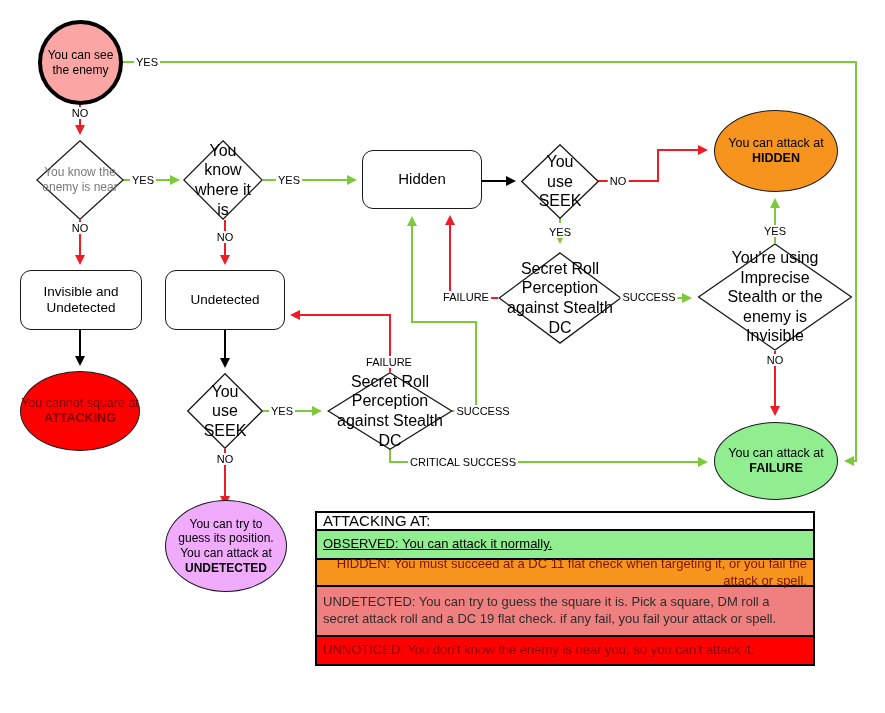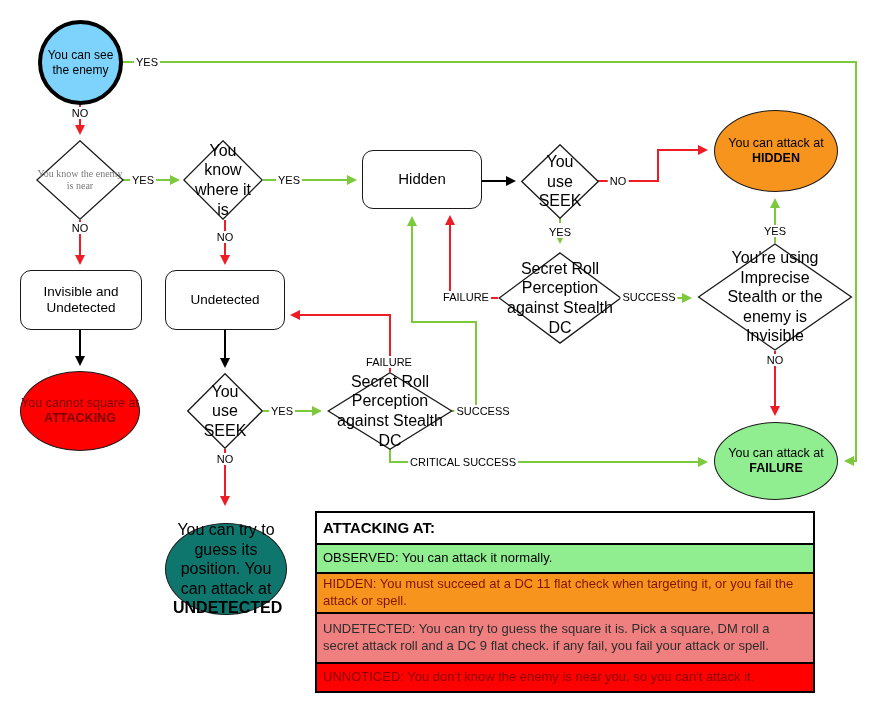--- a/index.html
+++ b/index.html
@@ -5,42 +5,42 @@
   html,body{margin:0;padding:0;background:#fff;}
   #canvas{
     position:relative;width:885px;height:713px;background:#fff;overflow:hidden;
     font-family:"Liberation Sans",sans-serif;color:#000;
   }
   #wires{position:absolute;left:0;top:0;pointer-events:none;}
   .node{position:absolute;display:flex;align-items:center;justify-content:center;
         text-align:center;box-sizing:border-box;}
   .node-text{position:relative;z-index:2;line-height:1.22;}
   .node-text b{display:block;font-weight:bold;}
-  .circle-node{border:4px solid #000;border-radius:50%;font-size:12px;background:#7dd3fc;}
+  .circle-node{border:4px solid #000;border-radius:50%;font-size:12px;background:#fca5a5;}
   .rect-node{border:1.6px solid #1a1a1a;border-radius:11px;background:#fff;font-size:13.5px;}
   .rect-node.big{font-size:15px;}
   .oval-node{border:1.6px solid #1a1a1a;border-radius:50%;font-size:12.5px;}
   .diamond{background:transparent;}
   .diamond svg{position:absolute;left:0;top:0;width:100%;height:100%;z-index:1;}
   .diamond polygon{fill:#fff;stroke:#1a1a1a;stroke-width:1.3;}
   .d-text{font-size:16px;}
-  .d-text.small{font-size:10px;color:#7a7a7a;font-family:Liberation Serif, serif;}
+  .d-text.small{font-size:12px;color:#7a7a7a;}
   .edge-label{
     position:absolute;transform:translate(-50%,-50%);background:#fff;
     font-size:11px;padding:0 2px;white-space:nowrap;z-index:3;color:#000;
   }
   
   #legend{position:absolute;left:315px;top:511px;width:500px;border:2px solid #000;
           box-sizing:border-box;background:#fff;}
   .legend-row{box-sizing:border-box;display:flex;align-items:center;
               padding:2px 6px;font-size:13px;line-height:1.3;}
   .legend-row + .legend-row{border-top:2px solid #000;}
-  .legend-header{height:30px;font-size:15px;font-weight:bold;background:#fff;color:#000;}
-  .row-observed{height:29px;background:#90EE90;color:#000;}
-  .row-hidden{height:40px;background:#F7941E;color:#7F1400;}
+  .legend-header{height:16px;font-size:15px;font-weight:normal;background:#fff;color:#000;}
+  .row-observed{height:29px;background:#90EE90;color:#000;text-decoration:underline;}
+  .row-hidden{height:27px;background:#F7941E;color:#7F1400;text-align:right;}
   .row-undetected{height:50px;background:#F08080;color:#2d2d2d;}
   .row-unnoticed{height:29px;background:#FF0000;color:#8B0000;}
 </style>
 </head>
 <body>
 
 <div id="canvas">
 
   <svg id="wires" width="885" height="713" viewBox="0 0 885 713">
     <defs>
@@ -153,21 +153,21 @@
     <div class="node-text d-text" style="width:52px">You use SEEK</div>
   </div>
 
   <div class="node diamond" style="left:327px;top:372px;width:126px;height:78px">
     <svg viewBox="0 0 100 100" preserveAspectRatio="none">
         <polygon points="50,1 99,50 50,99 1,50" vector-effect="non-scaling-stroke"></polygon>
       </svg>
     <div class="node-text d-text" style="width:114px">Secret Roll Perception against Stealth DC</div>
   </div>
 
-  <div class="node oval-node" style="left:165px;top:523px;width:122px;height:92px;background:#0f766e;font-size:16px">
+  <div class="node oval-node" style="left:165px;top:500px;width:122px;height:92px;background:#f0abfc;font-size:12px">
     <div class="node-text" style="width:106px">
       <span>You can try to guess its position. You can attack at</span>
       <b>UNDETECTED</b>
     </div>
   </div>
 
   <div class="node oval-node" style="left:714px;top:422px;width:124px;height:78px;background:#90EE90">
     <div class="node-text">
       <span>You can attack at</span>
       <b>FAILURE</b>
@@ -189,17 +189,17 @@
   <span class="edge-label" style="left:282px;top:411px">YES</span>
   <span class="edge-label" style="left:225px;top:459px">NO</span>
   <span class="edge-label" style="left:389px;top:362px">FAILURE</span>
   <span class="edge-label" style="left:483px;top:411px">SUCCESS</span>
   <span class="edge-label" style="left:463px;top:462px">CRITICAL SUCCESS</span>
 
   <div id="legend">
     <div class="legend-row legend-header">ATTACKING AT:</div>
     <div class="legend-row row-observed">OBSERVED: You can attack it normally.</div>
     <div class="legend-row row-hidden">HIDDEN: You must succeed at a DC 11 flat check when targeting it, or you fail the attack or spell.</div>
-    <div class="legend-row row-undetected">UNDETECTED: You can try to guess the square it is. Pick a square, DM roll a secret attack roll and a DC 9 flat check. if any fail, you fail your attack or spell.</div>
+    <div class="legend-row row-undetected">UNDETECTED: You can try to guess the square it is. Pick a square, DM roll a secret attack roll and a DC 19 flat check. if any fail, you fail your attack or spell.</div>
     <div class="legend-row row-unnoticed">UNNOTICED: You don't know the enemy is near you, so you can't attack it.</div>
   </div>
 
 </div>
 
 </body></html>

